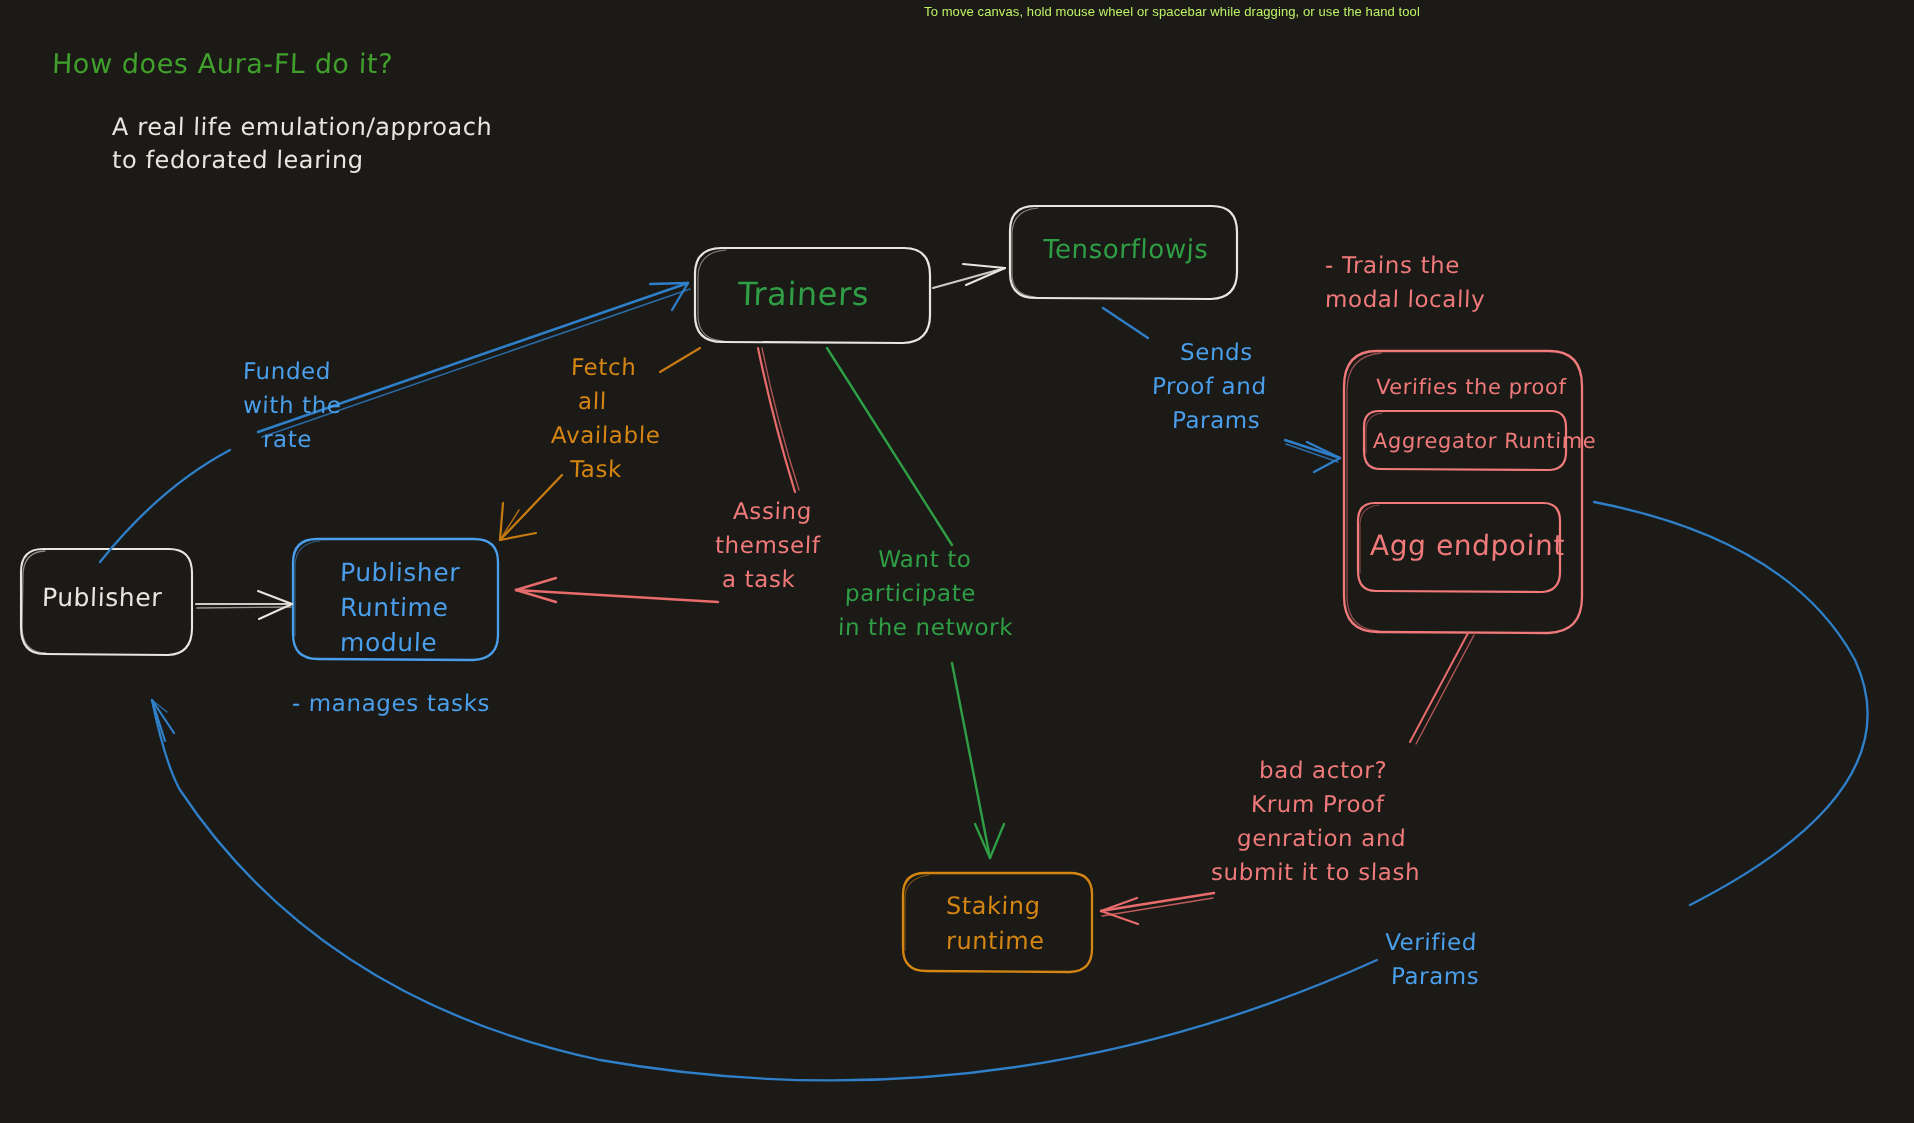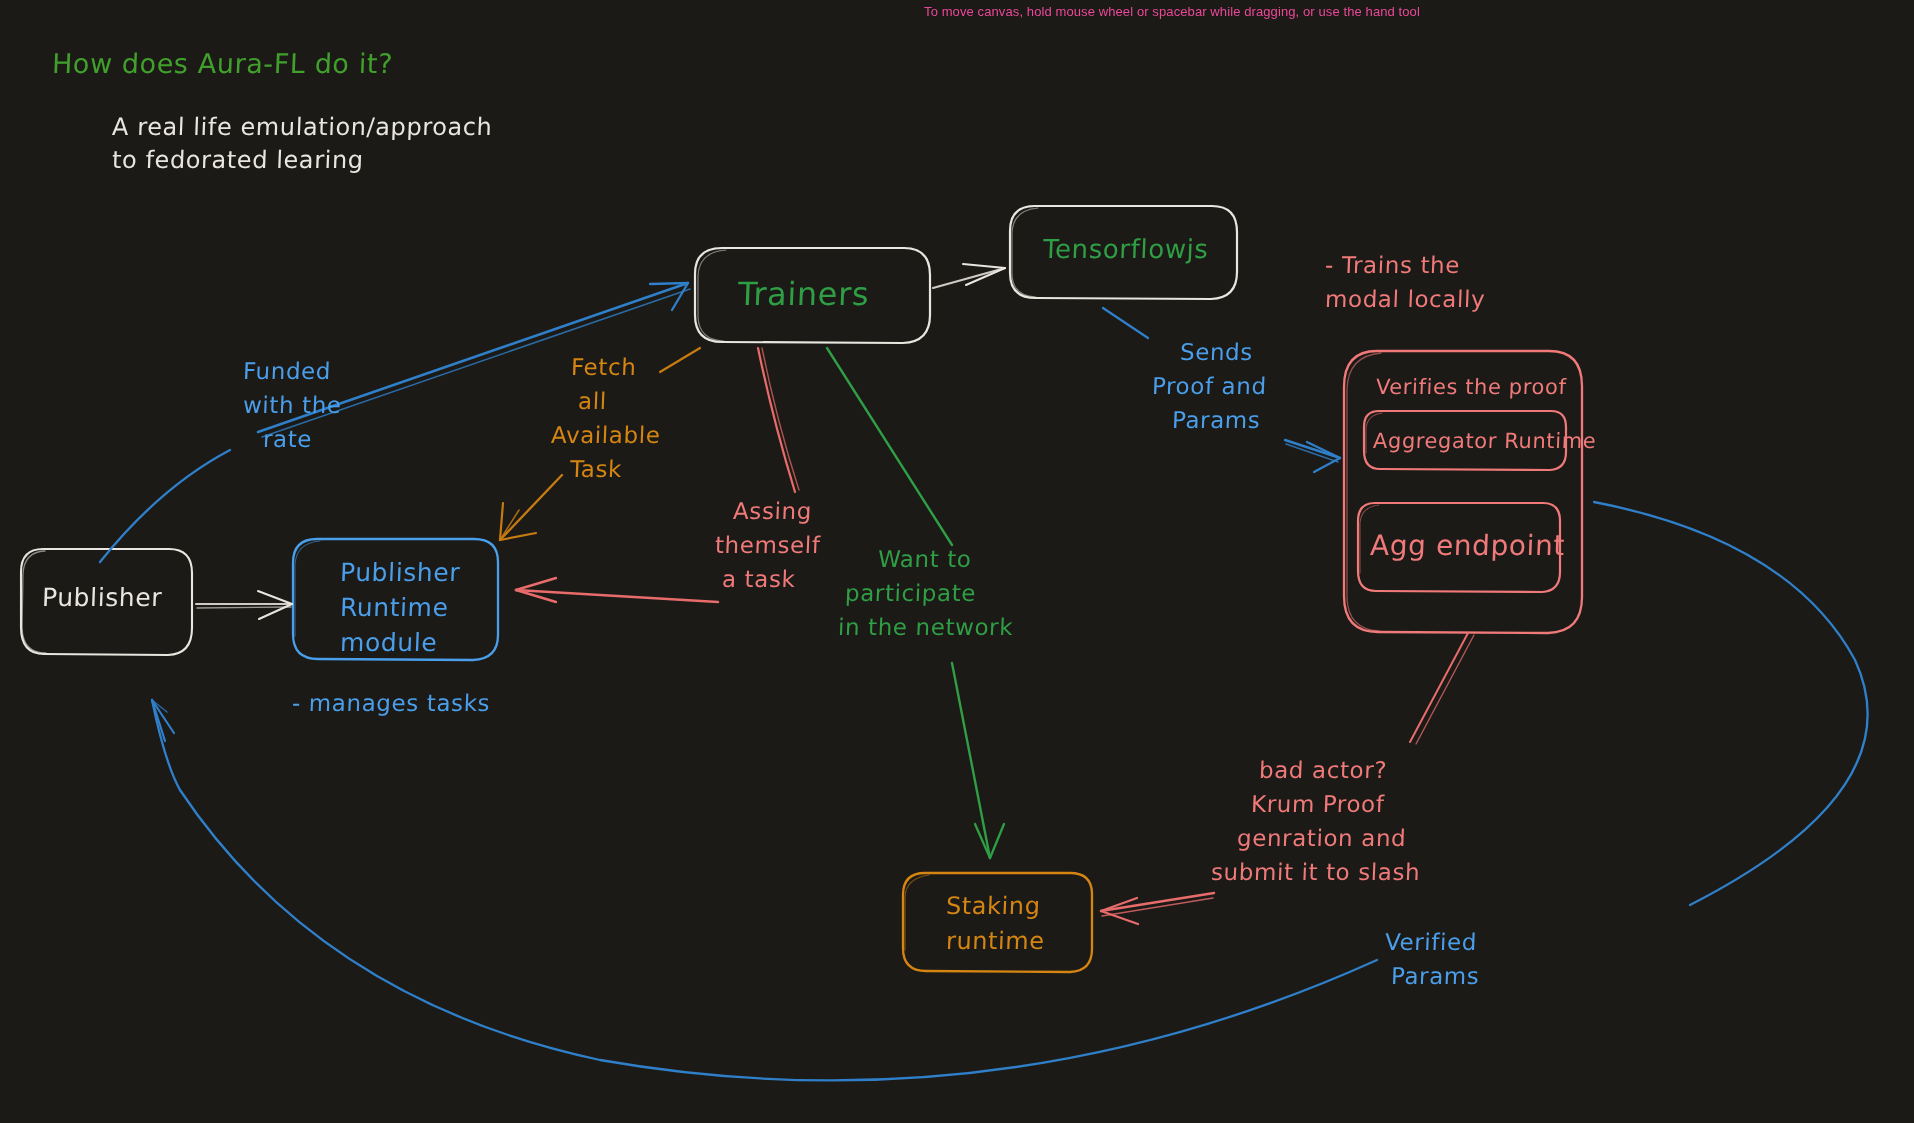--- a/index.html
+++ b/index.html
@@ -14,21 +14,21 @@
     background: #1b1a17;
     overflow: hidden;
     font-family: "DejaVu Sans", sans-serif;
   }
   .hint-bar {
     position: absolute;
     top: 4px;
     left: 0;
     width: 100%;
     text-align: center;
-    color: #ec4899;
+    color: #bef264;
     font-size: 13px;
     font-family: "Liberation Sans", sans-serif;
     letter-spacing: .1px;
     padding-left: 430px;
     box-sizing: border-box;
     user-select: none;
   }
   
   .hand {
     position: absolute;

